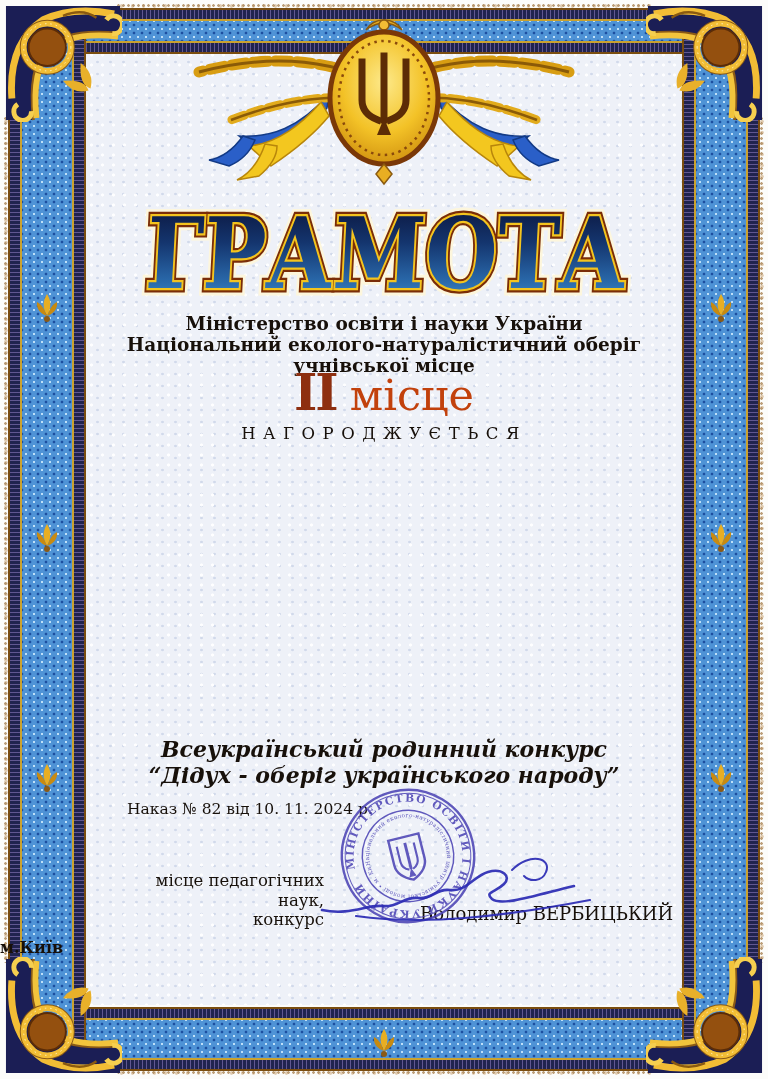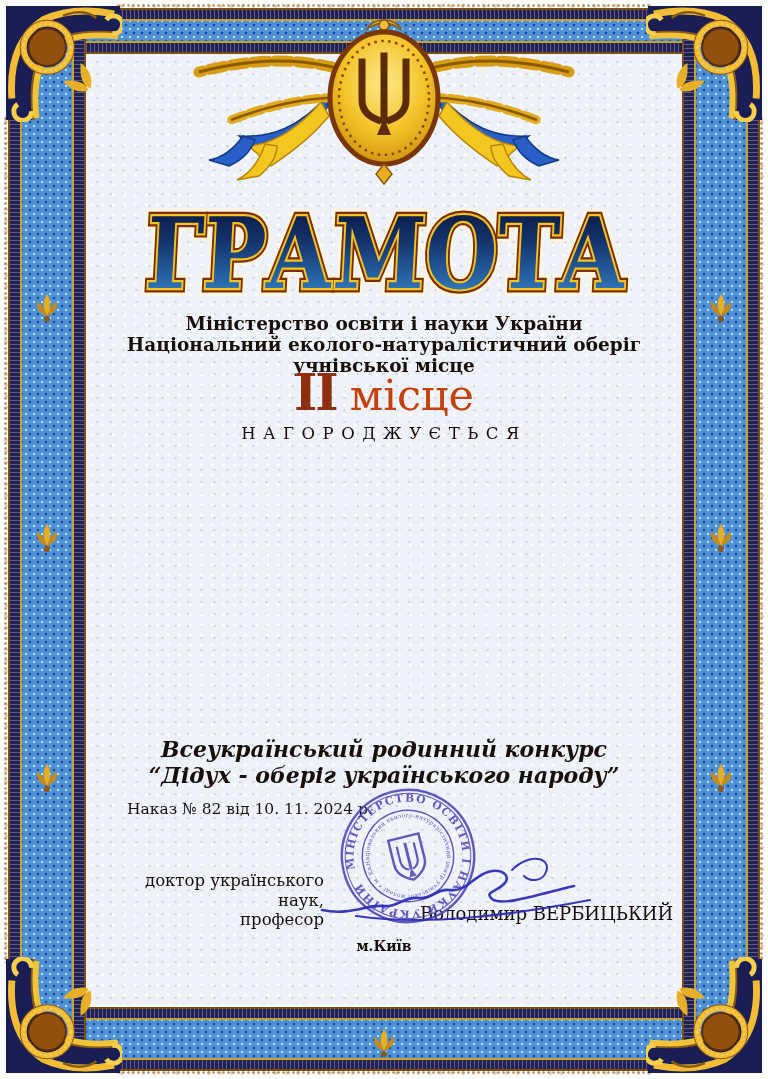--- a/index.html
+++ b/index.html
@@ -68,21 +68,21 @@
   .text-layer{position:absolute;z-index:4;color:#17100a;}
   .org{left:90px;right:90px;top:313px;text-align:center;font-weight:bold;font-size:18.5px;line-height:21px;}
   .place-line{left:0;right:0;top:368px;display:flex;justify-content:center;align-items:baseline;gap:13px;}
   .place-numeral{font-size:50px;font-weight:bold;color:#8e2f10;letter-spacing:-2px;line-height:1;}
   .place-word{font-size:43px;font-weight:normal;color:#c2410c;line-height:1;}
   .awarded{left:0;right:0;top:424px;text-align:center;font-size:16.5px;letter-spacing:7.5px;}
   .competition{left:60px;right:60px;top:736px;text-align:center;font-weight:bold;font-style:italic;font-size:22px;line-height:26px;}
   .order-line{left:127px;top:800px;font-size:15.5px;}
   .signatory{left:108px;top:871px;width:216px;text-align:right;font-size:16.5px;line-height:19.5px;}
   .signatory-name{left:420px;top:903px;font-size:18px;}
-  .city{left:0;right:0;top:938px;text-align:center;font-weight:bold;font-size:14px;}
+  .city{left:0;right:0;top:938px;font-weight:bold;font-size:16px;}
 
   .stamp{position:absolute;left:338px;top:786px;width:140px;height:140px;z-index:6;transform:rotate(-14deg);opacity:.88;}
   .signature{position:absolute;left:316px;top:846px;width:284px;height:84px;z-index:7;}
 </style>
 </head>
 <body>
 
 <div class="page">
 
   <svg width="0" height="0" style="position:absolute" aria-hidden="true">
@@ -273,20 +273,20 @@
 
   <svg class="signature" viewBox="0 0 284 84">
     <g fill="none" stroke="#2b2bb4" stroke-width="2.6" stroke-linecap="round" opacity="0.92">
       <path d="M6,64 C34,70 52,58 66,60 C82,62 88,50 102,52 C116,54 120,42 134,44 C150,46 158,30 172,26 C186,22 196,30 188,38 C180,46 168,46 176,53 C186,61 224,48 258,40"></path>
       <path d="M40,70 C110,80 190,70 274,54" stroke-width="2.2"></path>
       <path d="M196,24 C214,6 236,12 230,26 C226,36 214,36 208,30" stroke-width="2"></path>
     </g>
   </svg>
 
   <div class="text-layer signatory">
-    <div>доктор українського наук,</div>
-    <div>професор</div>
+    <div>місце педагогічних наук,</div>
+    <div>конкурс</div>
   </div>
   <div class="text-layer signatory-name">Володимир ВЕРБИЦЬКИЙ</div>
 
   <div class="text-layer city">м.Київ</div>
 
 </div>
 
 </body></html>

